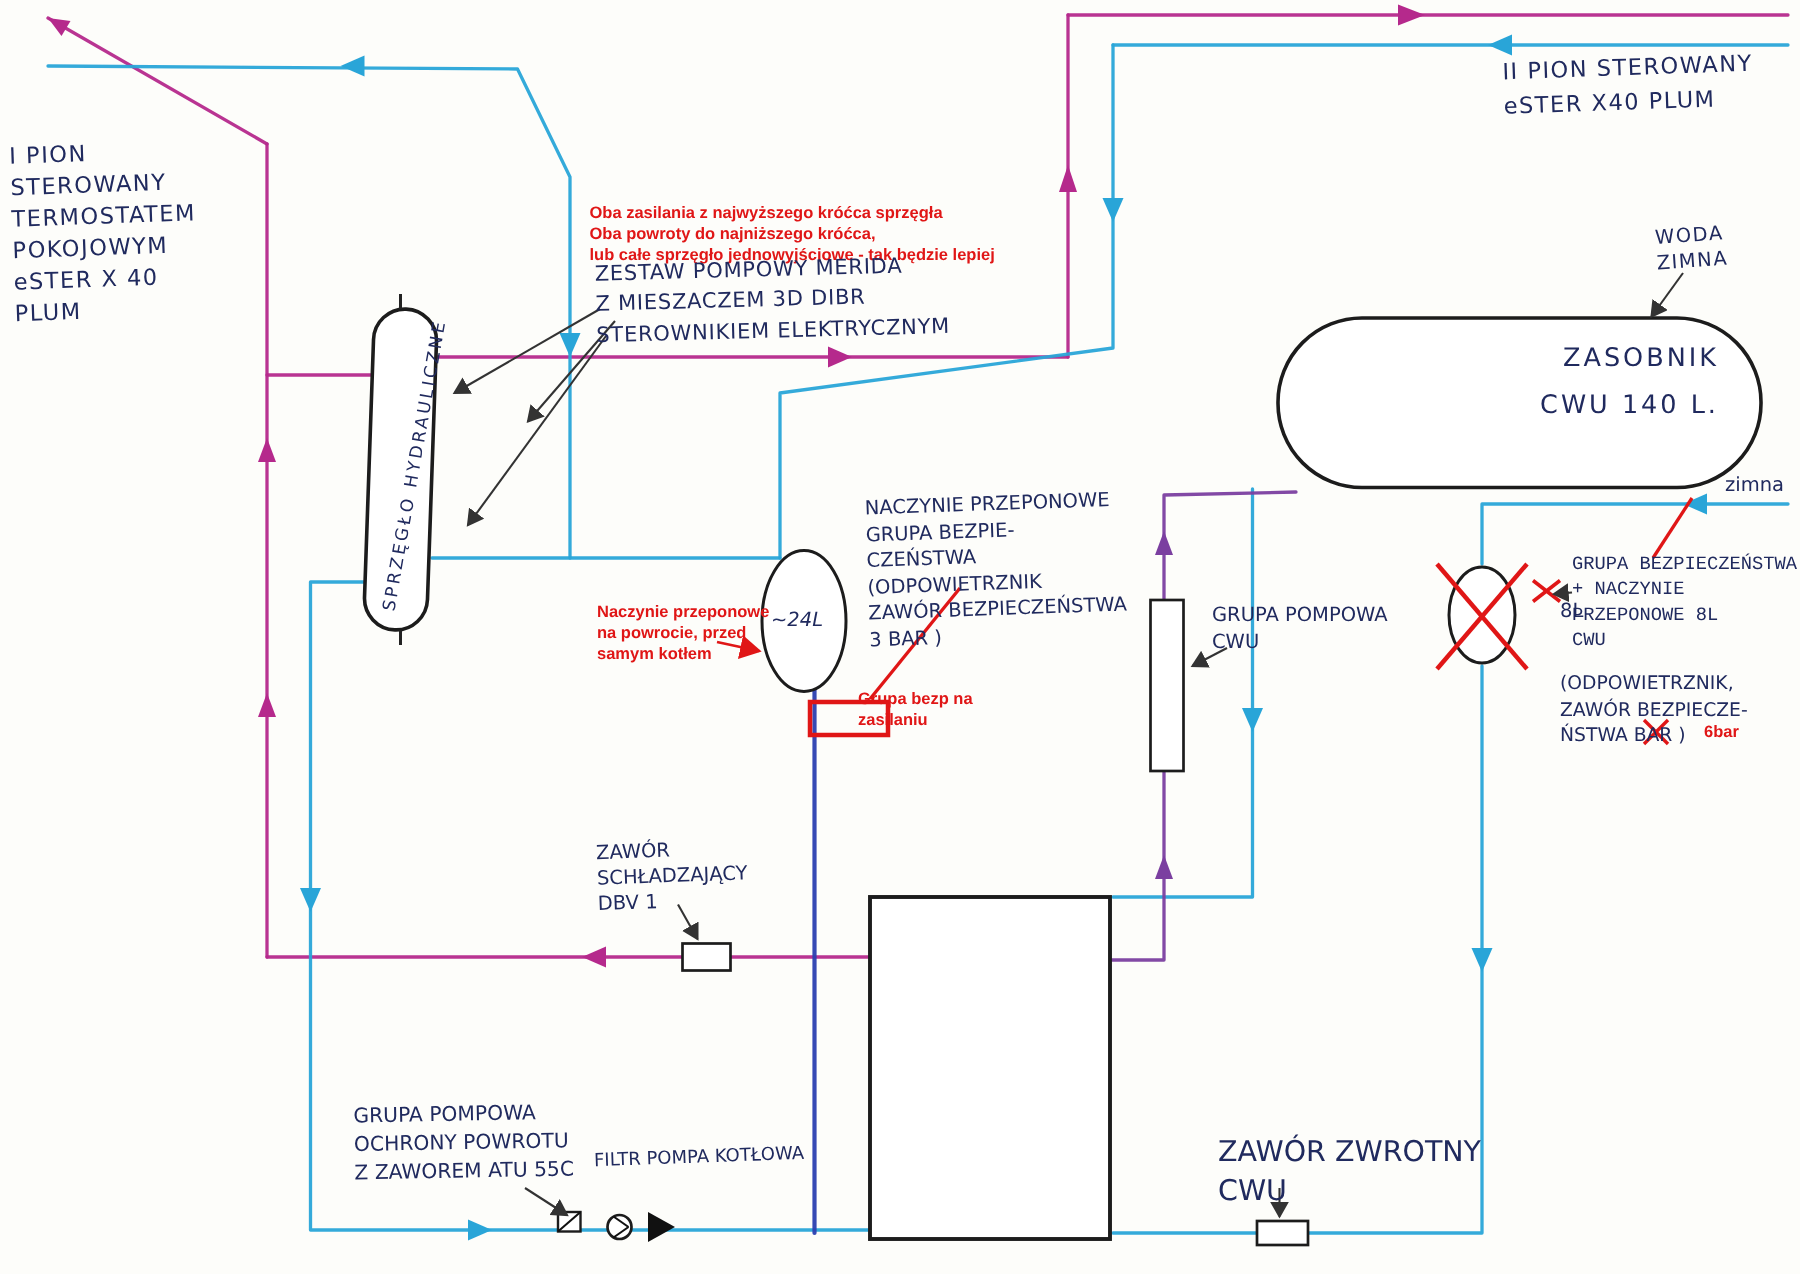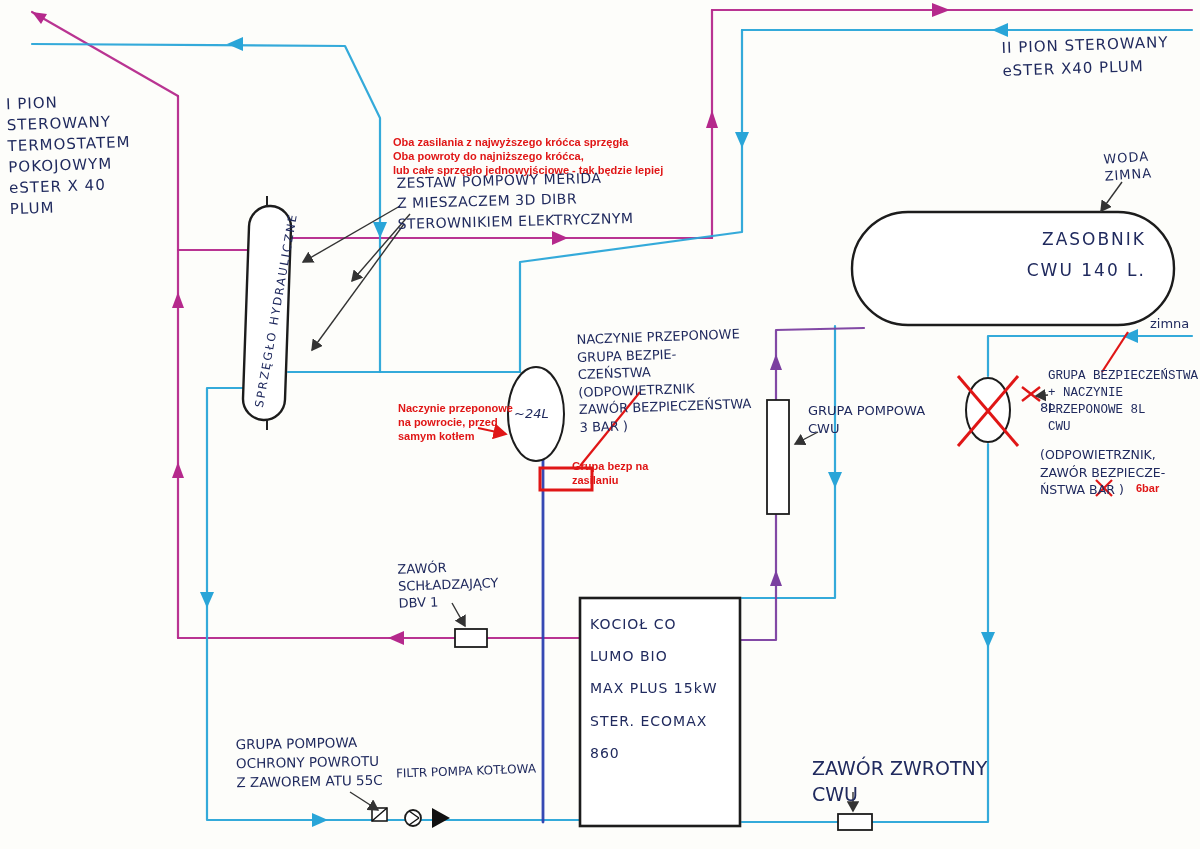--- a/index.html
+++ b/index.html
@@ -190,24 +190,20 @@
 ZAWÓR BEZPIECZEŃSTWA
 3 BAR )</div>
   <div class="lbl red rednaczynie">Naczynie przeponowe
 na powrocie, przed
 samym kotłem</div>
   <div class="lbl red redgrupa">Grupa bezp na
 zasilaniu</div>
   <div class="lbl hw zaworschl">ZAWÓR
 SCHŁADZAJĄCY
 DBV 1</div>
-  <div class="lbl hw boilertxt">KOCIOŁ CO
-LUMO BIO
-MAX PLUS 15kW
-STER. ECOMAX 860</div>
   <div class="lbl hw tanktxt">ZASOBNIK
 CWU     140 L.</div>
   <div class="lbl hw wodazimna">WODA
   ZIMNA</div>
   <div class="lbl hw zimna">zimna</div>
   <div class="lbl hw grupacwu">GRUPA POMPOWA
 CWU</div>
   <div class="lbl hw gbright">GRUPA BEZPIECZEŃSTWA
 + NACZYNIE
 PRZEPONOWE 8L

